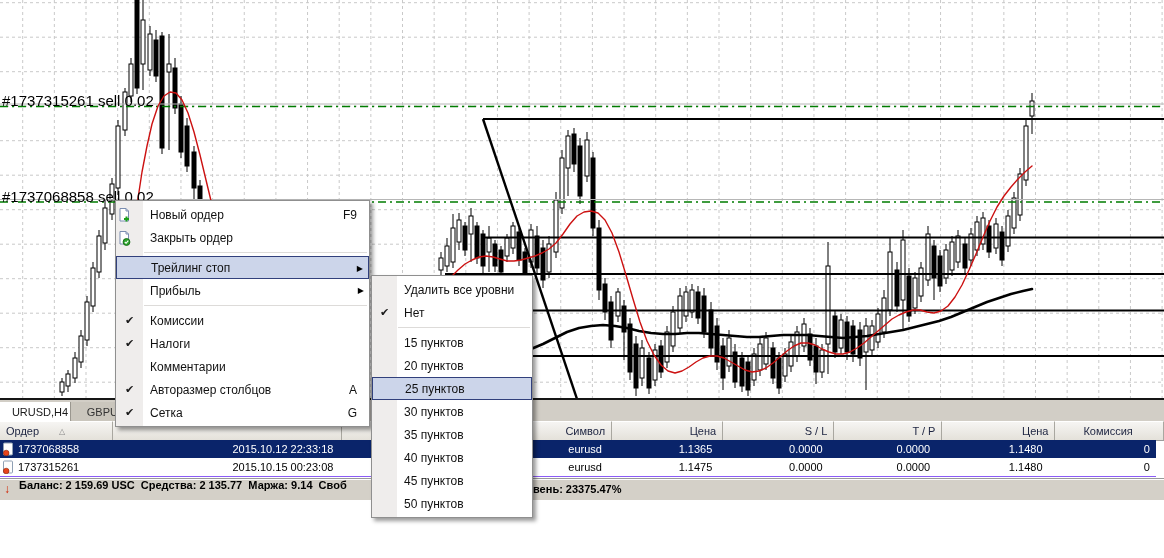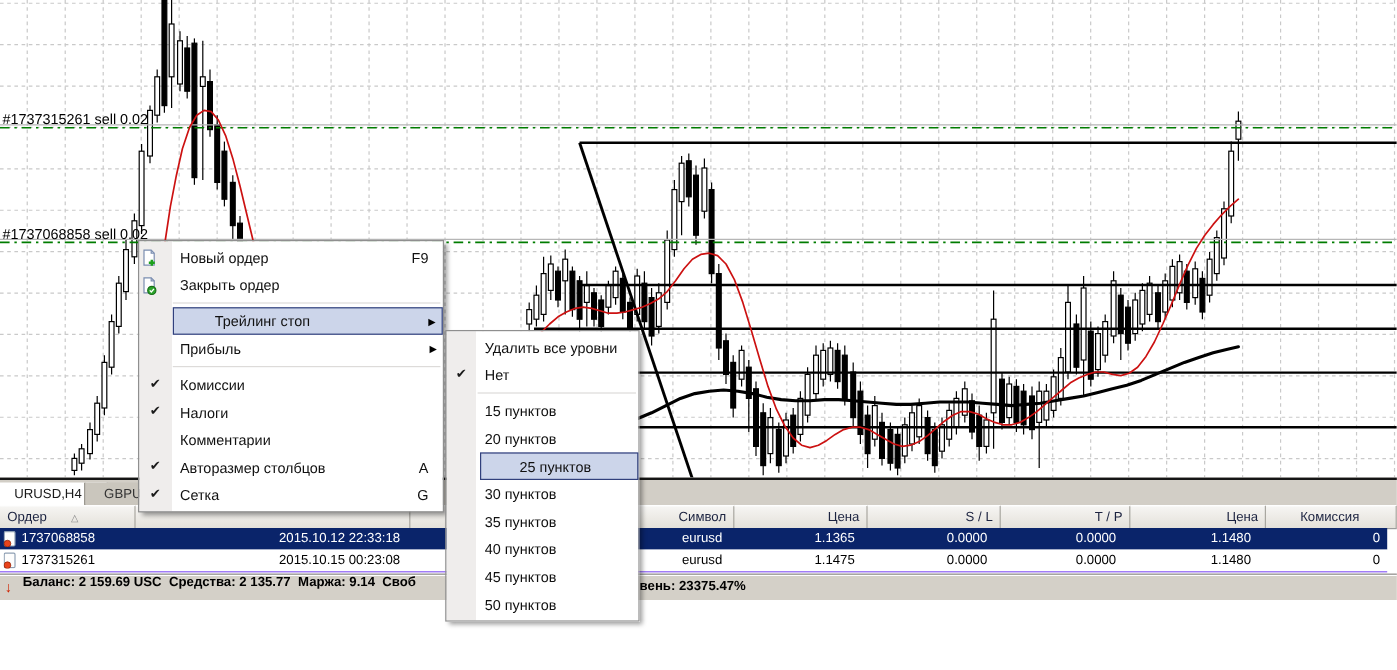--- a/index.html
+++ b/index.html
@@ -1,19 +1,19 @@
 <!DOCTYPE html>
 <html><head>
 <meta charset="utf-8">
 <style>
   html,body{margin:0;padding:0;}
   body{width:1164px;height:558px;position:relative;overflow:hidden;background:#fff;
        font-family:"Liberation Sans","DejaVu Sans",sans-serif;-webkit-font-smoothing:antialiased;}
   #chartArea{position:absolute;left:0;top:0;width:1164px;height:398px;background:#fff;}
-  .olabel{position:absolute;left:2px;font-size:12px;color:#000;white-space:nowrap;z-index:3;}
+  .olabel{position:absolute;left:2px;font-size:15px;color:#000;white-space:nowrap;z-index:3;}
   
   #tabRow{position:absolute;left:0;top:398px;width:1164px;height:23px;box-sizing:border-box;
           background:#d2cec6;border-top:2px solid #151515;}
   .tab{position:absolute;top:2px;height:20px;line-height:20px;font-size:11px;padding:0 10px;color:#1a1a1a;}
   .tab.active{left:-10px;width:78px;background:#fff;border:1px solid #7f7f7f;border-top:none;
               border-radius:0 0 3px 3px;text-align:center;}
   .tab.inactive{left:70px;width:58px;background:#cac6bd;border:1px solid #9a978f;border-top:none;
                 border-radius:0 0 3px 3px;text-align:center;color:#333;}
   #tableBg{position:absolute;left:0;top:421px;width:1164px;height:57px;background:#fff;}
   #tblHead{position:absolute;left:0;top:421px;width:1164px;height:19px;display:flex;
@@ -41,21 +41,21 @@
   #menuMain{left:115px;top:200px;width:253px;z-index:20;
             background:linear-gradient(to right,#efedec 0,#efedec 27px,#fff 27px);}
   #menuSub{left:371px;top:275px;width:160px;z-index:21;
            background:linear-gradient(to right,#efedec 0,#efedec 25px,#fff 25px);}
   .mi{height:23px;display:flex;align-items:center;position:relative;box-sizing:border-box;cursor:default;}
   .mi .ic{width:27px;min-width:27px;text-align:center;font-size:11px;color:#1a1a1a;line-height:23px;}
   #menuSub .mi .ic{width:25px;min-width:25px;}
   .mi .lbl{padding-left:7px;flex:1;white-space:nowrap;overflow:hidden;}
   .mi .sc{padding-right:12px;}
   .mi .arr{position:absolute;right:5px;top:7px;font-size:8px;color:#000;}
-  .mi.hl{background:#ccd5ea;border:1px solid #31407c;margin-left:28px;}
+  .mi.hl{background:#ccd5ea;border:1px solid #31407c;}
   .msep{height:1px;background:#dddbd9;margin:3px 2px 3px 28px;}
   #menuSub .msep{margin-left:26px;}
   svg{display:block;}
 </style>
 </head>
 <body>
 
 <div id="chartArea">
   <svg id="chartSvg" width="1164" height="398">
       <g>

